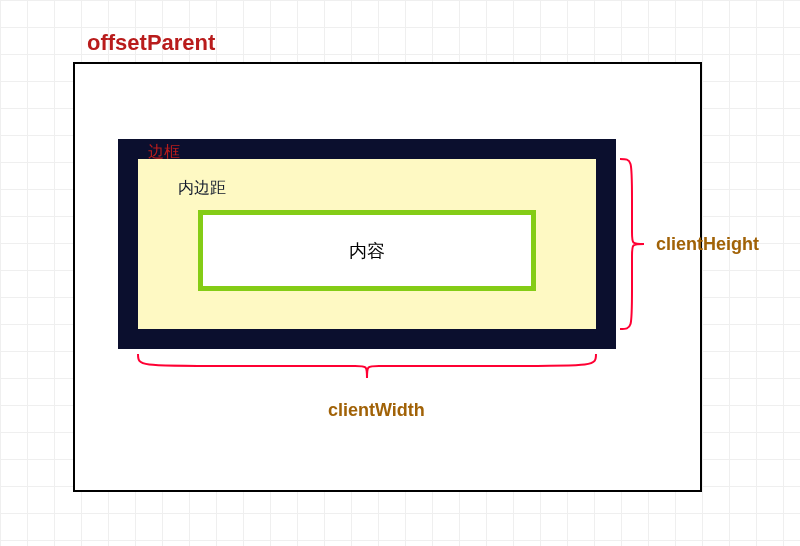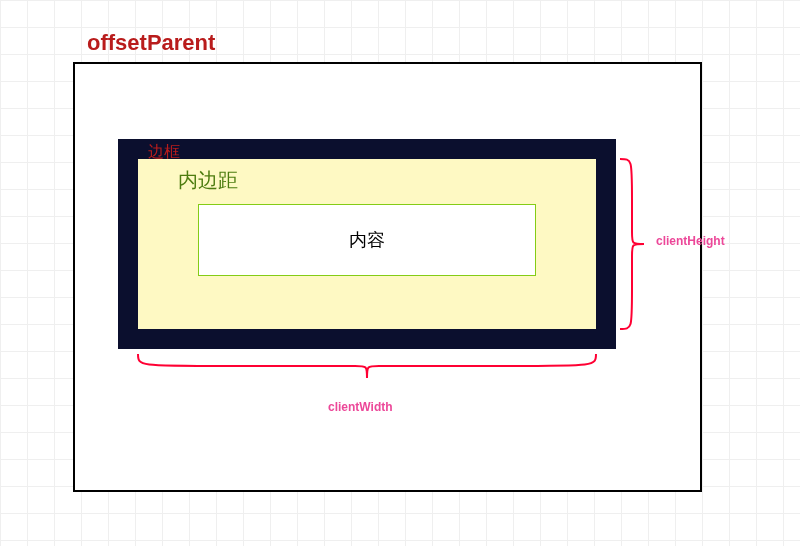--- a/index.html
+++ b/index.html
@@ -49,59 +49,59 @@
     position: absolute;
     left: 138px;
     top: 159px;
     width: 458px;
     height: 170px;
     background: #fef9c3;
   }
   .content-box {
     position: absolute;
     left: 198px;
-    top: 204px;
+    top: 210px;
     width: 338px;
-    height: 72px;
+    height: 81px;
     background: #fff;
-    border: 1px solid #84cc16;
+    border: 5px solid #84cc16;
     display: flex;
     align-items: center;
     justify-content: center;
   }
   .border-label {
     position: absolute;
     left: 148px;
     top: 142px;
     font-size: 16px;
     color: #b91c1c;
     z-index: 5;
   }
   .padding-label {
     position: absolute;
     left: 178px;
-    top: 167px;
-    font-size: 20px;
-    color: #4d7c0f;
+    top: 178px;
+    font-size: 16px;
+    color: #0f172a;
     z-index: 5;
   }
   .content-label {
     font-size: 18px;
     color: #000;
   }
   svg.overlay {
     position: absolute;
     inset: 0;
     pointer-events: none;
   }
   .dim-label {
     position: absolute;
-    font-size: 12px;
+    font-size: 18px;
     font-weight: 700;
-    color: #ec4899;
+    color: #a16207;
   }
   .client-h { left: 656px; top: 234px; }
   .client-w { left: 328px; top: 400px; text-align: right; }
 </style>
 </head>
 <body>
 
 <div class="grid-bg"></div>
 
 <div class="offset-parent-label">offsetParent</div>

